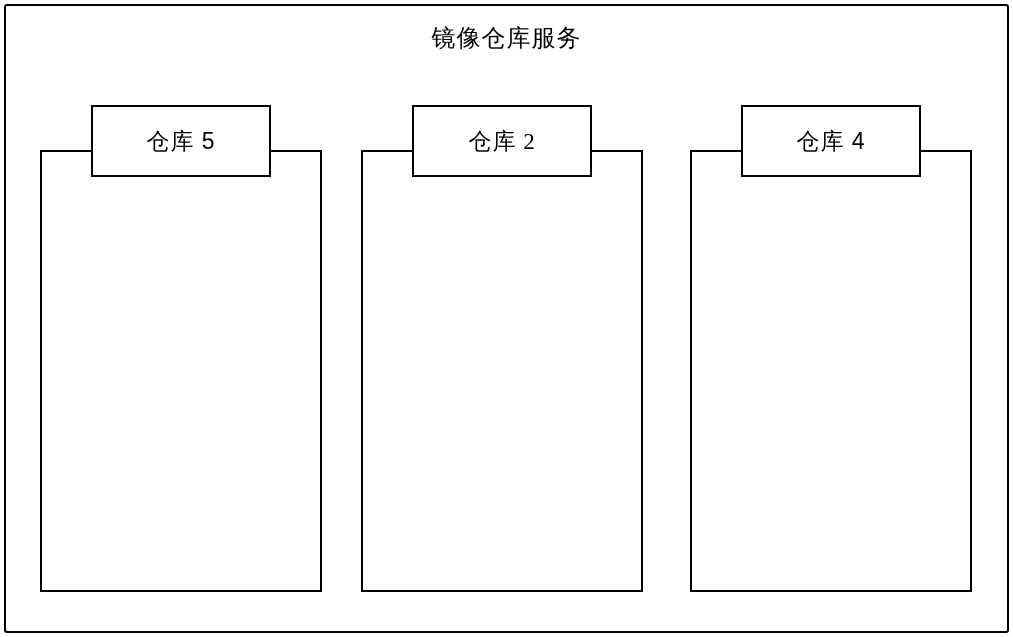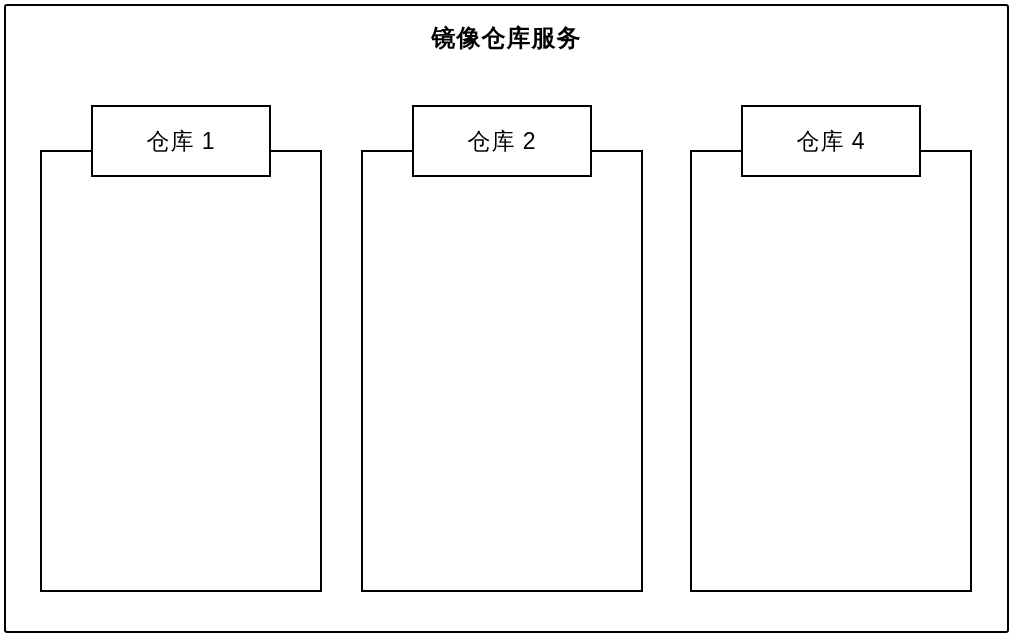--- a/index.html
+++ b/index.html
@@ -27,31 +27,31 @@
     border-radius: 3px;
     background: #ffffff;
   }
   .diagram-title {
     position: absolute;
     left: 0;
     top: 22px;
     width: 100%;
     text-align: center;
     font-size: 24px;
-    font-weight: 700;
+    font-weight: 400;
     letter-spacing: 1px;
   }
   .repo-column {
     position: absolute;
     top: 105px;
     width: 282px;
     height: 487px;
   }
   .repo-column.c1 { left: 40px; }
-  .repo-column.c2 { left: 361px; }
+  .repo-column.c2 { left: 361px; font-family: Liberation Serif, serif; }
   .repo-column.c3 { left: 690px; }
   .repo-box {
     position: absolute;
     left: 0;
     top: 45px;
     width: 282px;
     height: 442px;
     box-sizing: border-box;
     border: 2px solid #000000;
     background: #ffffff;
@@ -106,21 +106,21 @@
 <body>
 
 <div class="canvas">
   <div class="frame"></div>
 
   <div class="diagram-title">镜像仓库服务</div>
 
   <div class="repo-column c1" style="--fill: #87ADDE; --stroke: #1E3C64;">
     <div class="repo-box"></div>
     <div class="repo-title-box">
-      <span>仓库 1</span>
+      <span>仓库 5</span>
     </div>
     <div class="image-group g1">
       <svg class="stack-svg" width="176" height="60" viewBox="0 0 176 60">
         <polygon class="sheet" points="1,58.5 38,39 138,39 175,58.5"></polygon>
         <polygon class="sheet" points="1,46.5 38,27 138,27 175,46.5"></polygon>
         <polygon class="sheet" points="1,33.5 38,14 138,14 175,33.5"></polygon>
         <polygon class="sheet" points="1,20.5 38,1 138,1 175,20.5"></polygon>
       </svg>
       <div class="image-label">镜像v1</div>
     </div>

